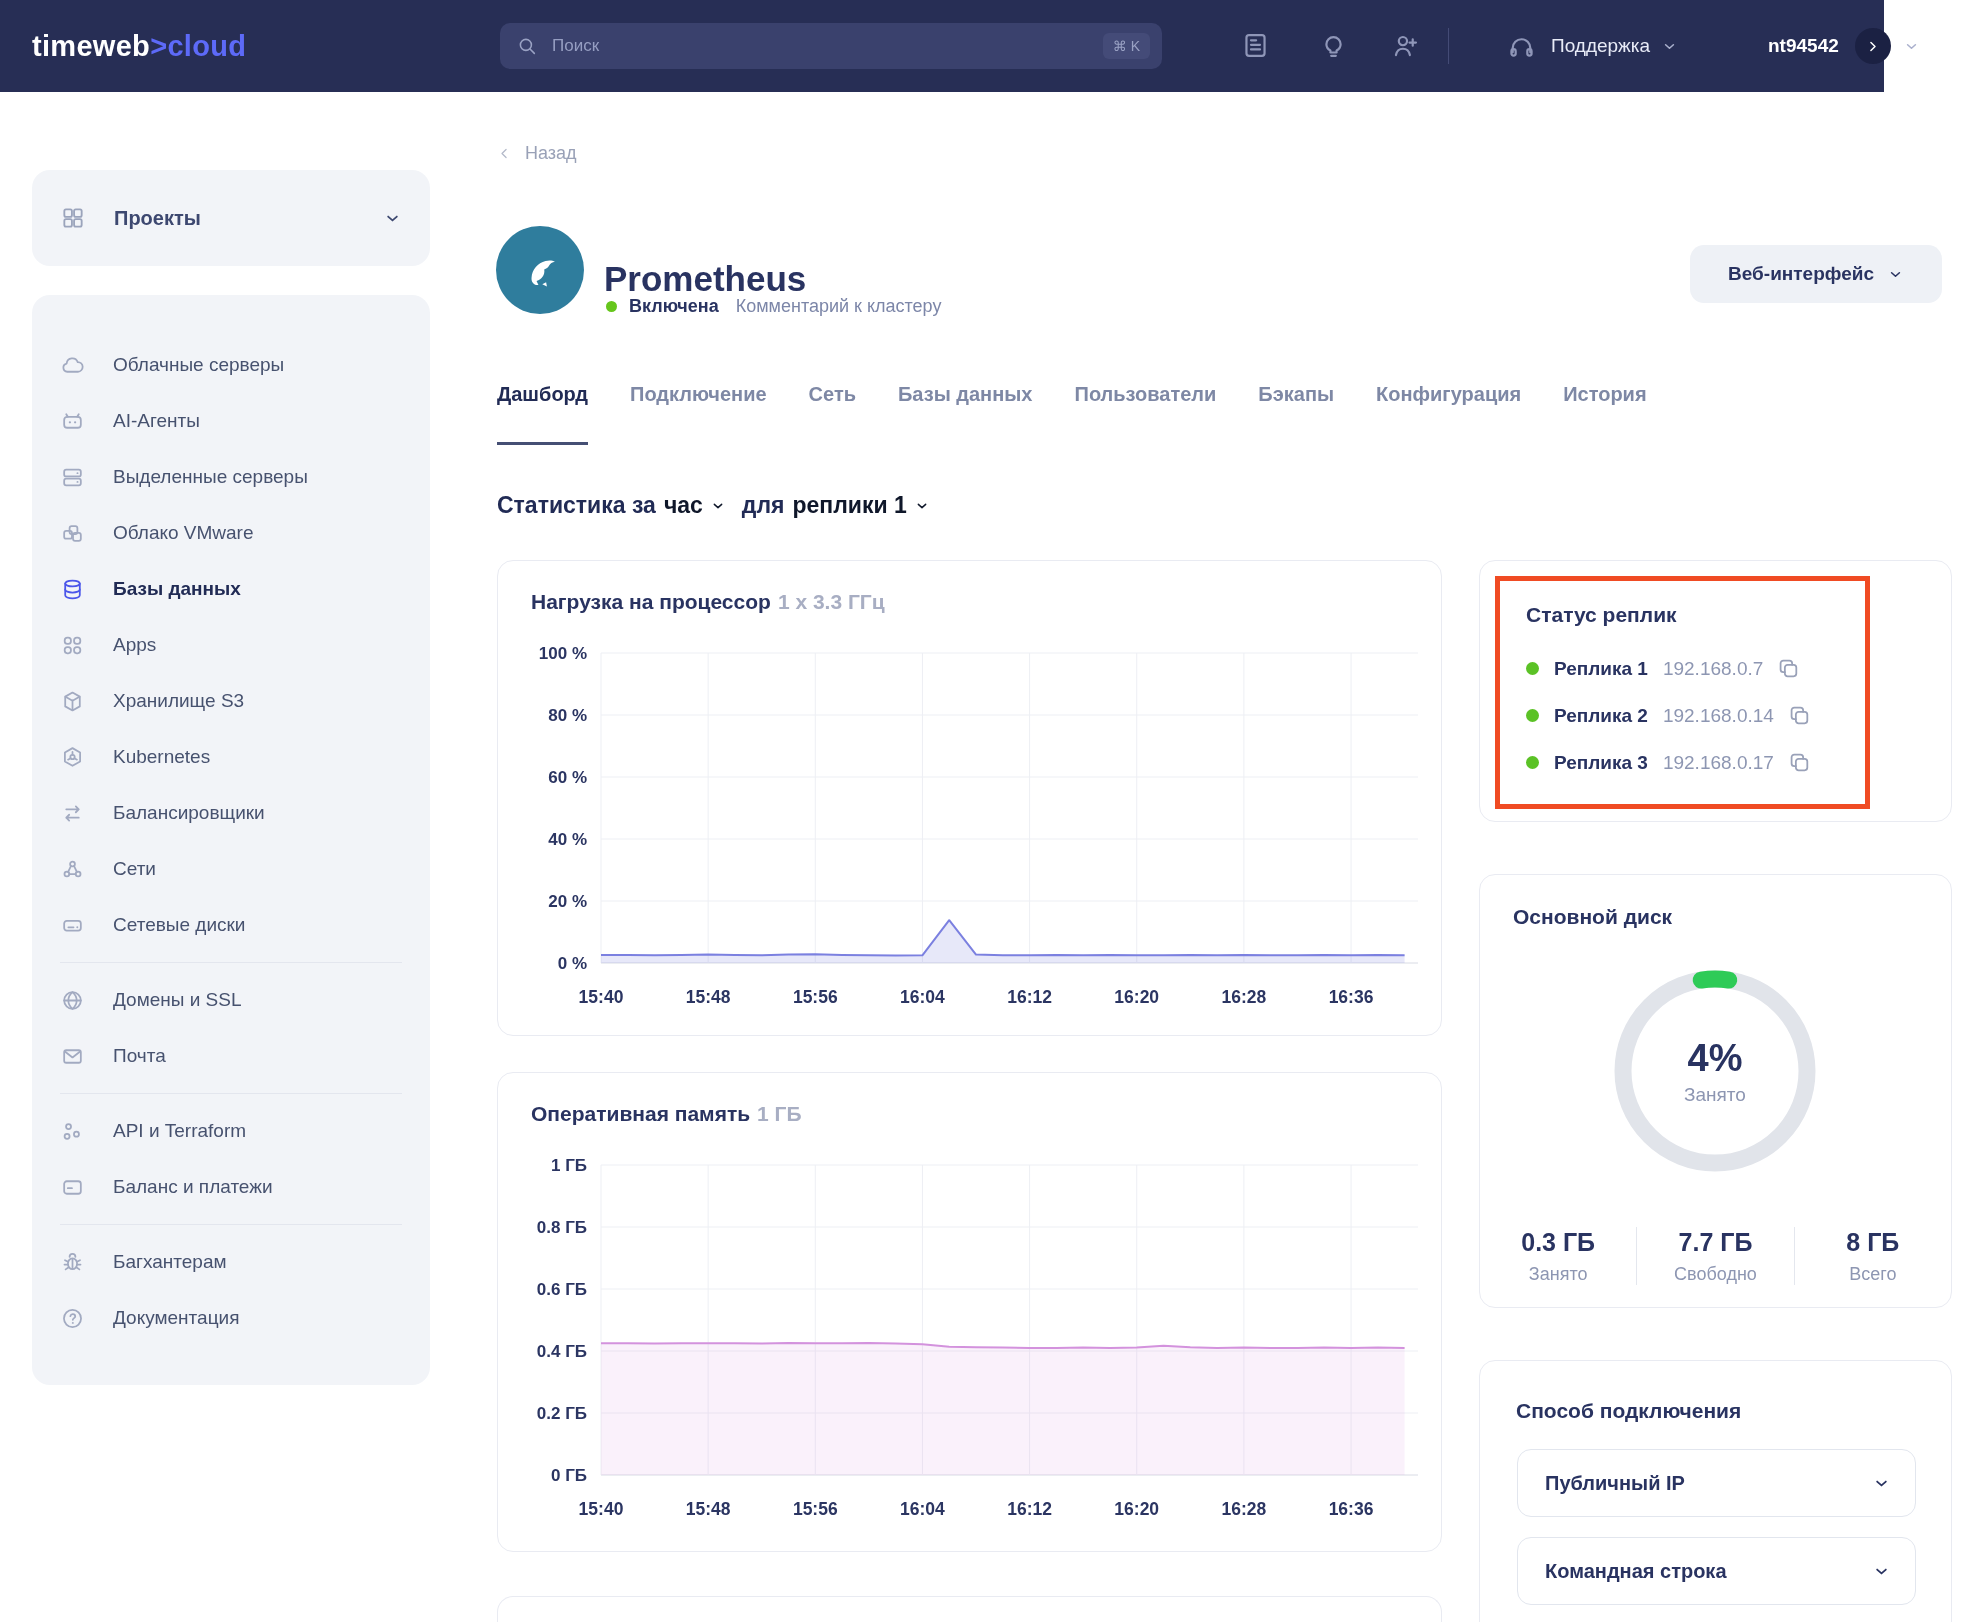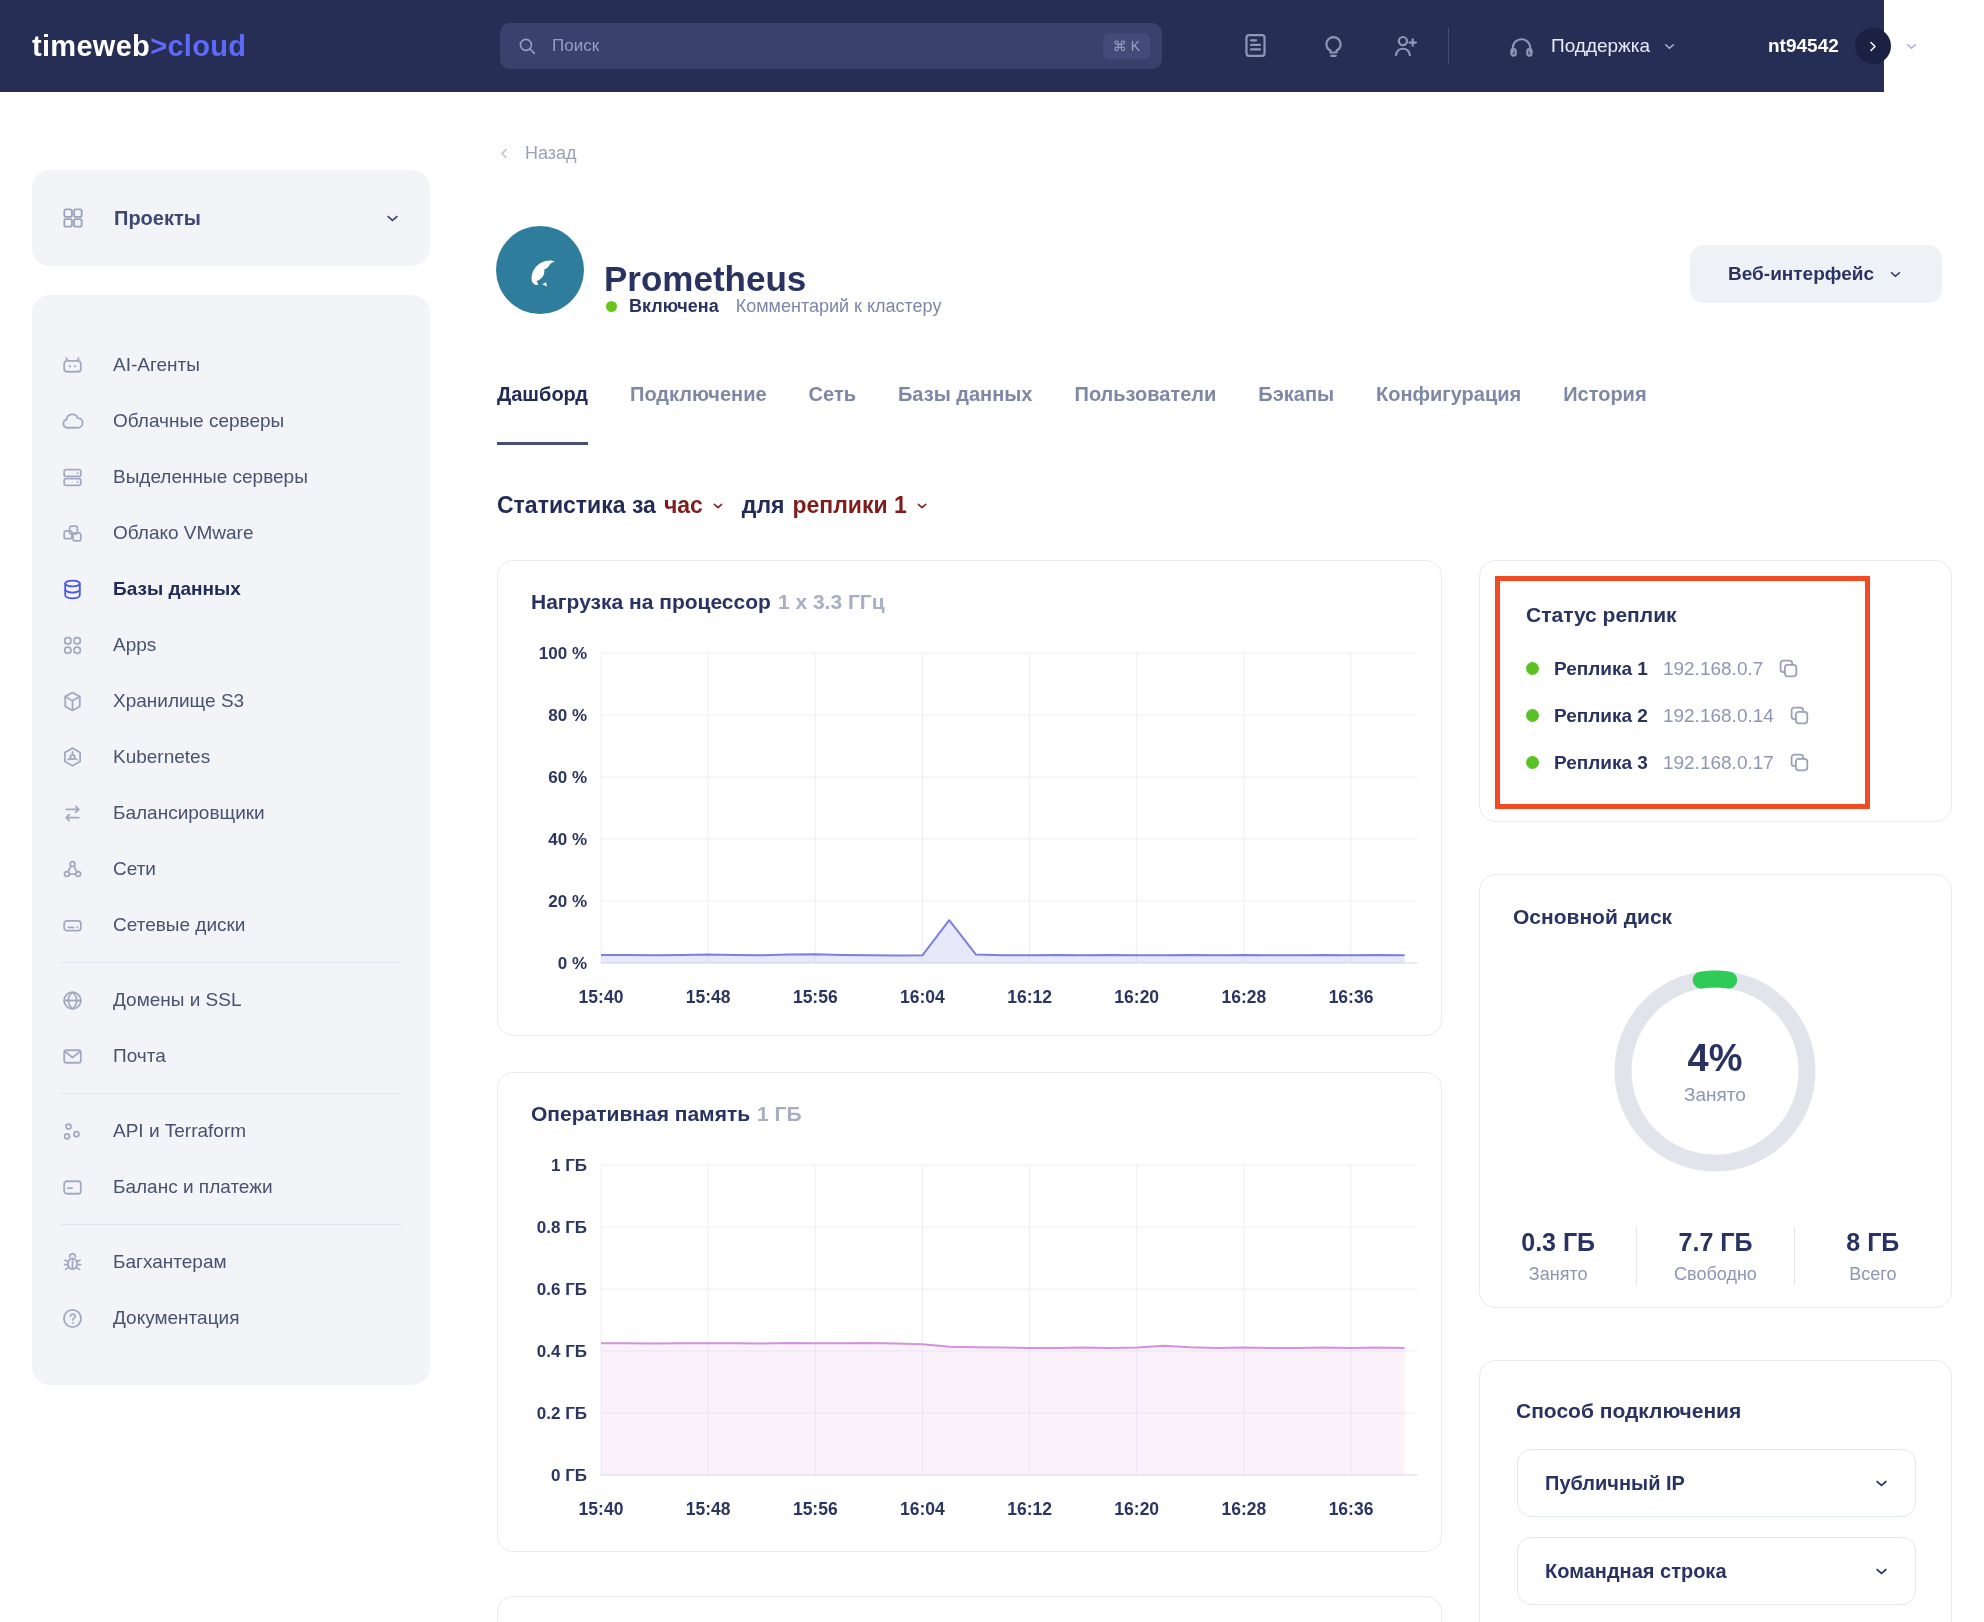--- a/index.html
+++ b/index.html
@@ -68,21 +68,21 @@
   .webui svg { width:17px; height:17px; margin-left:13px; }
 
   
   .tabs { position:absolute; left:497px; top:383px; display:flex; gap:42px; }
   .tab { font-size:20px; font-weight:600; color:#7e88a5; padding-bottom:36px; cursor:pointer; border-bottom:3px solid transparent; }
   .tab.active { color:#212b55; font-weight:700; border-bottom-color:#454f74; }
 
   
   .statline { position:absolute; left:497px; top:492px; display:flex; align-items:center;
               font-size:23px; font-weight:700; color:#212b55; }
-  .statline .lnk { color:#7f1d1d; margin-left:8px; cursor:pointer; display:flex; align-items:center; }
+  .statline .lnk { color:#0f172a; margin-left:8px; cursor:pointer; display:flex; align-items:center; }
   .statline .mid { margin-left:16px; }
   .statline svg { width:16px; height:16px; margin-left:7px; }
 
   
   .card { position:absolute; background:#ffffff; border:1px solid #e9ebf2; border-radius:16px; }
   #cpu-card { left:497px; top:560px; width:945px; height:476px; }
   #ram-card { left:497px; top:1072px; width:945px; height:480px; }
   #next-card { left:497px; top:1596px; width:945px; height:40px; border-radius:16px 16px 0 0; border-bottom:none; }
   .chart-title { position:absolute; left:33px; top:29px; font-size:21px; font-weight:700; color:#293361; }
   .chart-title .sub { color:#a8aec3; font-weight:600; margin-left:7px; }
@@ -206,35 +206,35 @@
     <span class="chev" id="proj-chev">
         <svg viewBox="0 0 24 24" width="100%" height="100%" fill="none" stroke="currentColor" stroke-width="1.7" stroke-linecap="round" stroke-linejoin="round">
           <path d="M6.5 9.5l5.5 5 5.5-5" stroke-width="2.2"></path>
         </svg>
       </span>
   </div>
   <nav class="side-card" id="nav-card">
       <div class="nav-item">
         <span class="nic">
           <svg viewBox="0 0 24 24" width="100%" height="100%" fill="none" stroke="currentColor" stroke-width="1.7" stroke-linecap="round" stroke-linejoin="round">
+            <path d="M7 18a4 4 0 0 1-.6-7.9A5.5 5.5 0 0 1 17 8.7 3.8 3.8 0 0 1 17.2 18z"></path>
+          </svg>
+        </span>
+        <span class="nlabel">Облачные серверы</span>
+      </div>
+      <div class="nav-item">
+        <span class="nic">
+          <svg viewBox="0 0 24 24" width="100%" height="100%" fill="none" stroke="currentColor" stroke-width="1.7" stroke-linecap="round" stroke-linejoin="round">
             <rect x="4" y="7.5" width="16" height="10.5" rx="3"></rect>
             <circle cx="9.5" cy="12.8" r="1.1" fill="currentColor" stroke="none"></circle>
             <circle cx="14.5" cy="12.8" r="1.1" fill="currentColor" stroke="none"></circle>
             <path d="M7.5 7.5L6 5M16.5 7.5L18 5"></path>
           </svg>
         </span>
         <span class="nlabel">AI-Агенты</span>
-      </div>
-      <div class="nav-item">
-        <span class="nic">
-          <svg viewBox="0 0 24 24" width="100%" height="100%" fill="none" stroke="currentColor" stroke-width="1.7" stroke-linecap="round" stroke-linejoin="round">
-            <path d="M7 18a4 4 0 0 1-.6-7.9A5.5 5.5 0 0 1 17 8.7 3.8 3.8 0 0 1 17.2 18z"></path>
-          </svg>
-        </span>
-        <span class="nlabel">Облачные серверы</span>
       </div>
       <div class="nav-item">
         <span class="nic">
           <svg viewBox="0 0 24 24" width="100%" height="100%" fill="none" stroke="currentColor" stroke-width="1.7" stroke-linecap="round" stroke-linejoin="round">
             <rect x="4" y="4.5" width="16" height="6.5" rx="2"></rect>
             <rect x="4" y="13" width="16" height="6.5" rx="2"></rect>
             <circle cx="16.8" cy="7.8" r=".95" fill="currentColor" stroke="none"></circle>
             <circle cx="16.8" cy="16.2" r=".95" fill="currentColor" stroke="none"></circle>
           </svg>
         </span>

